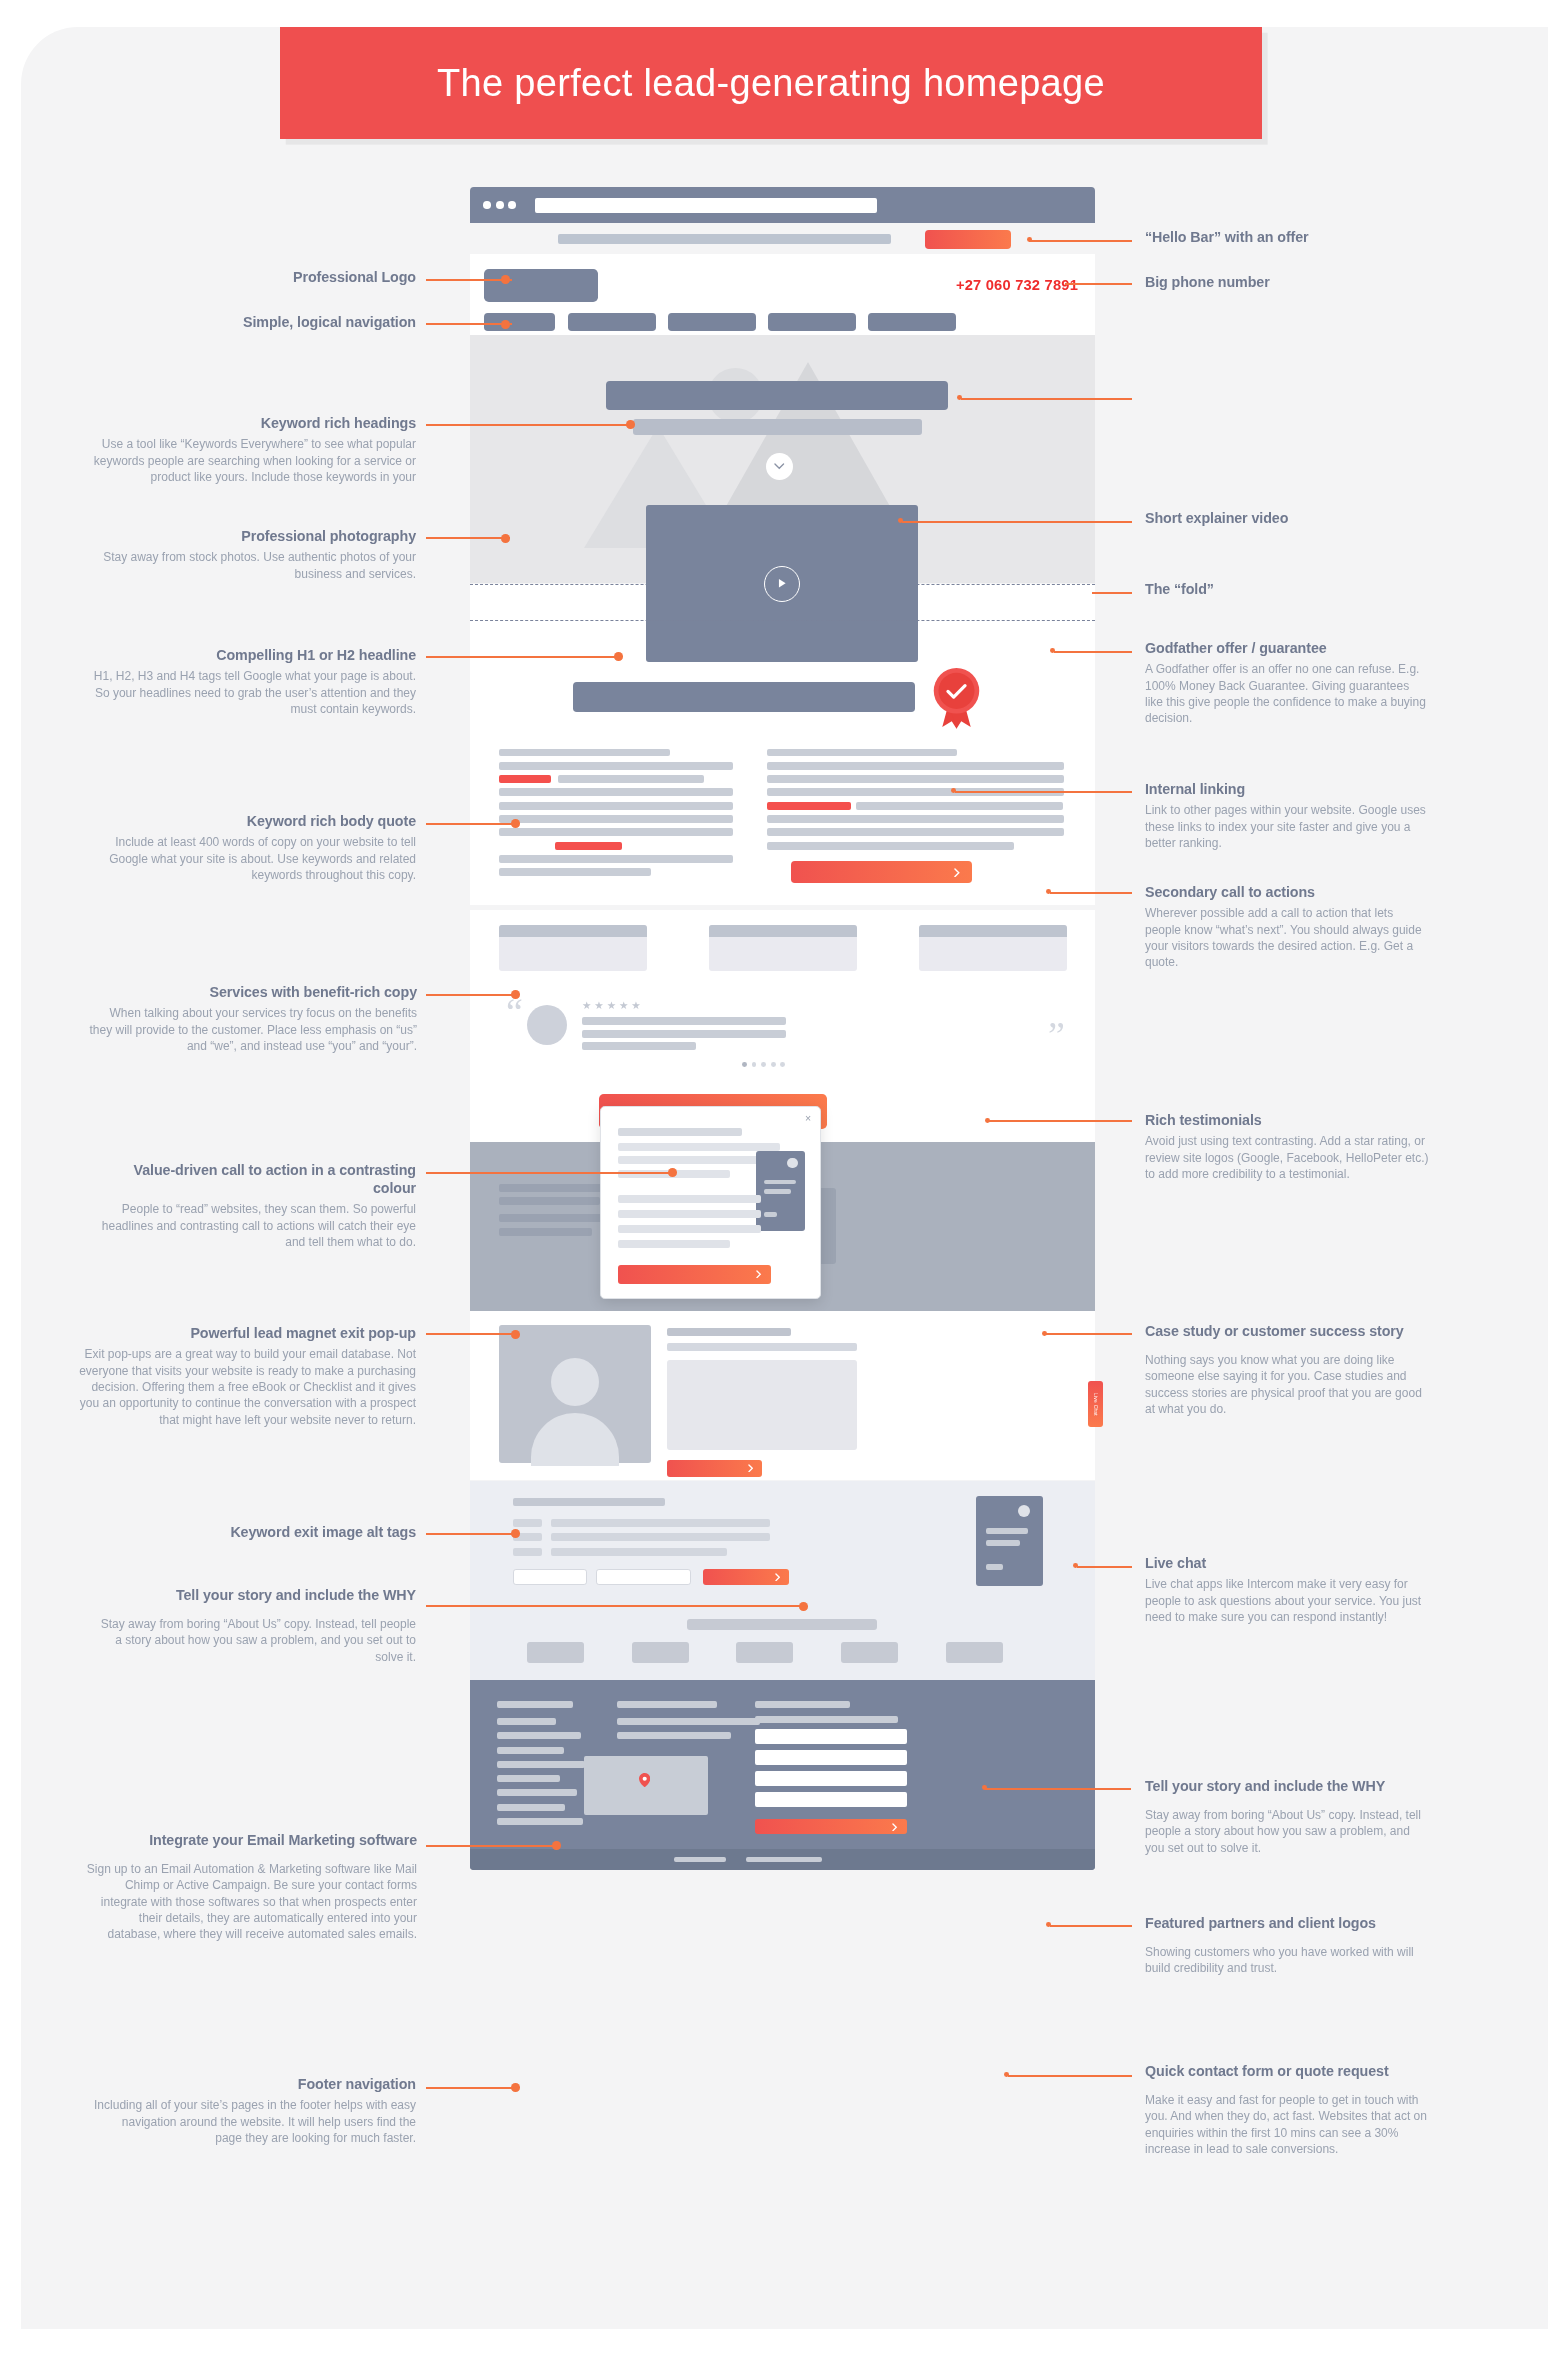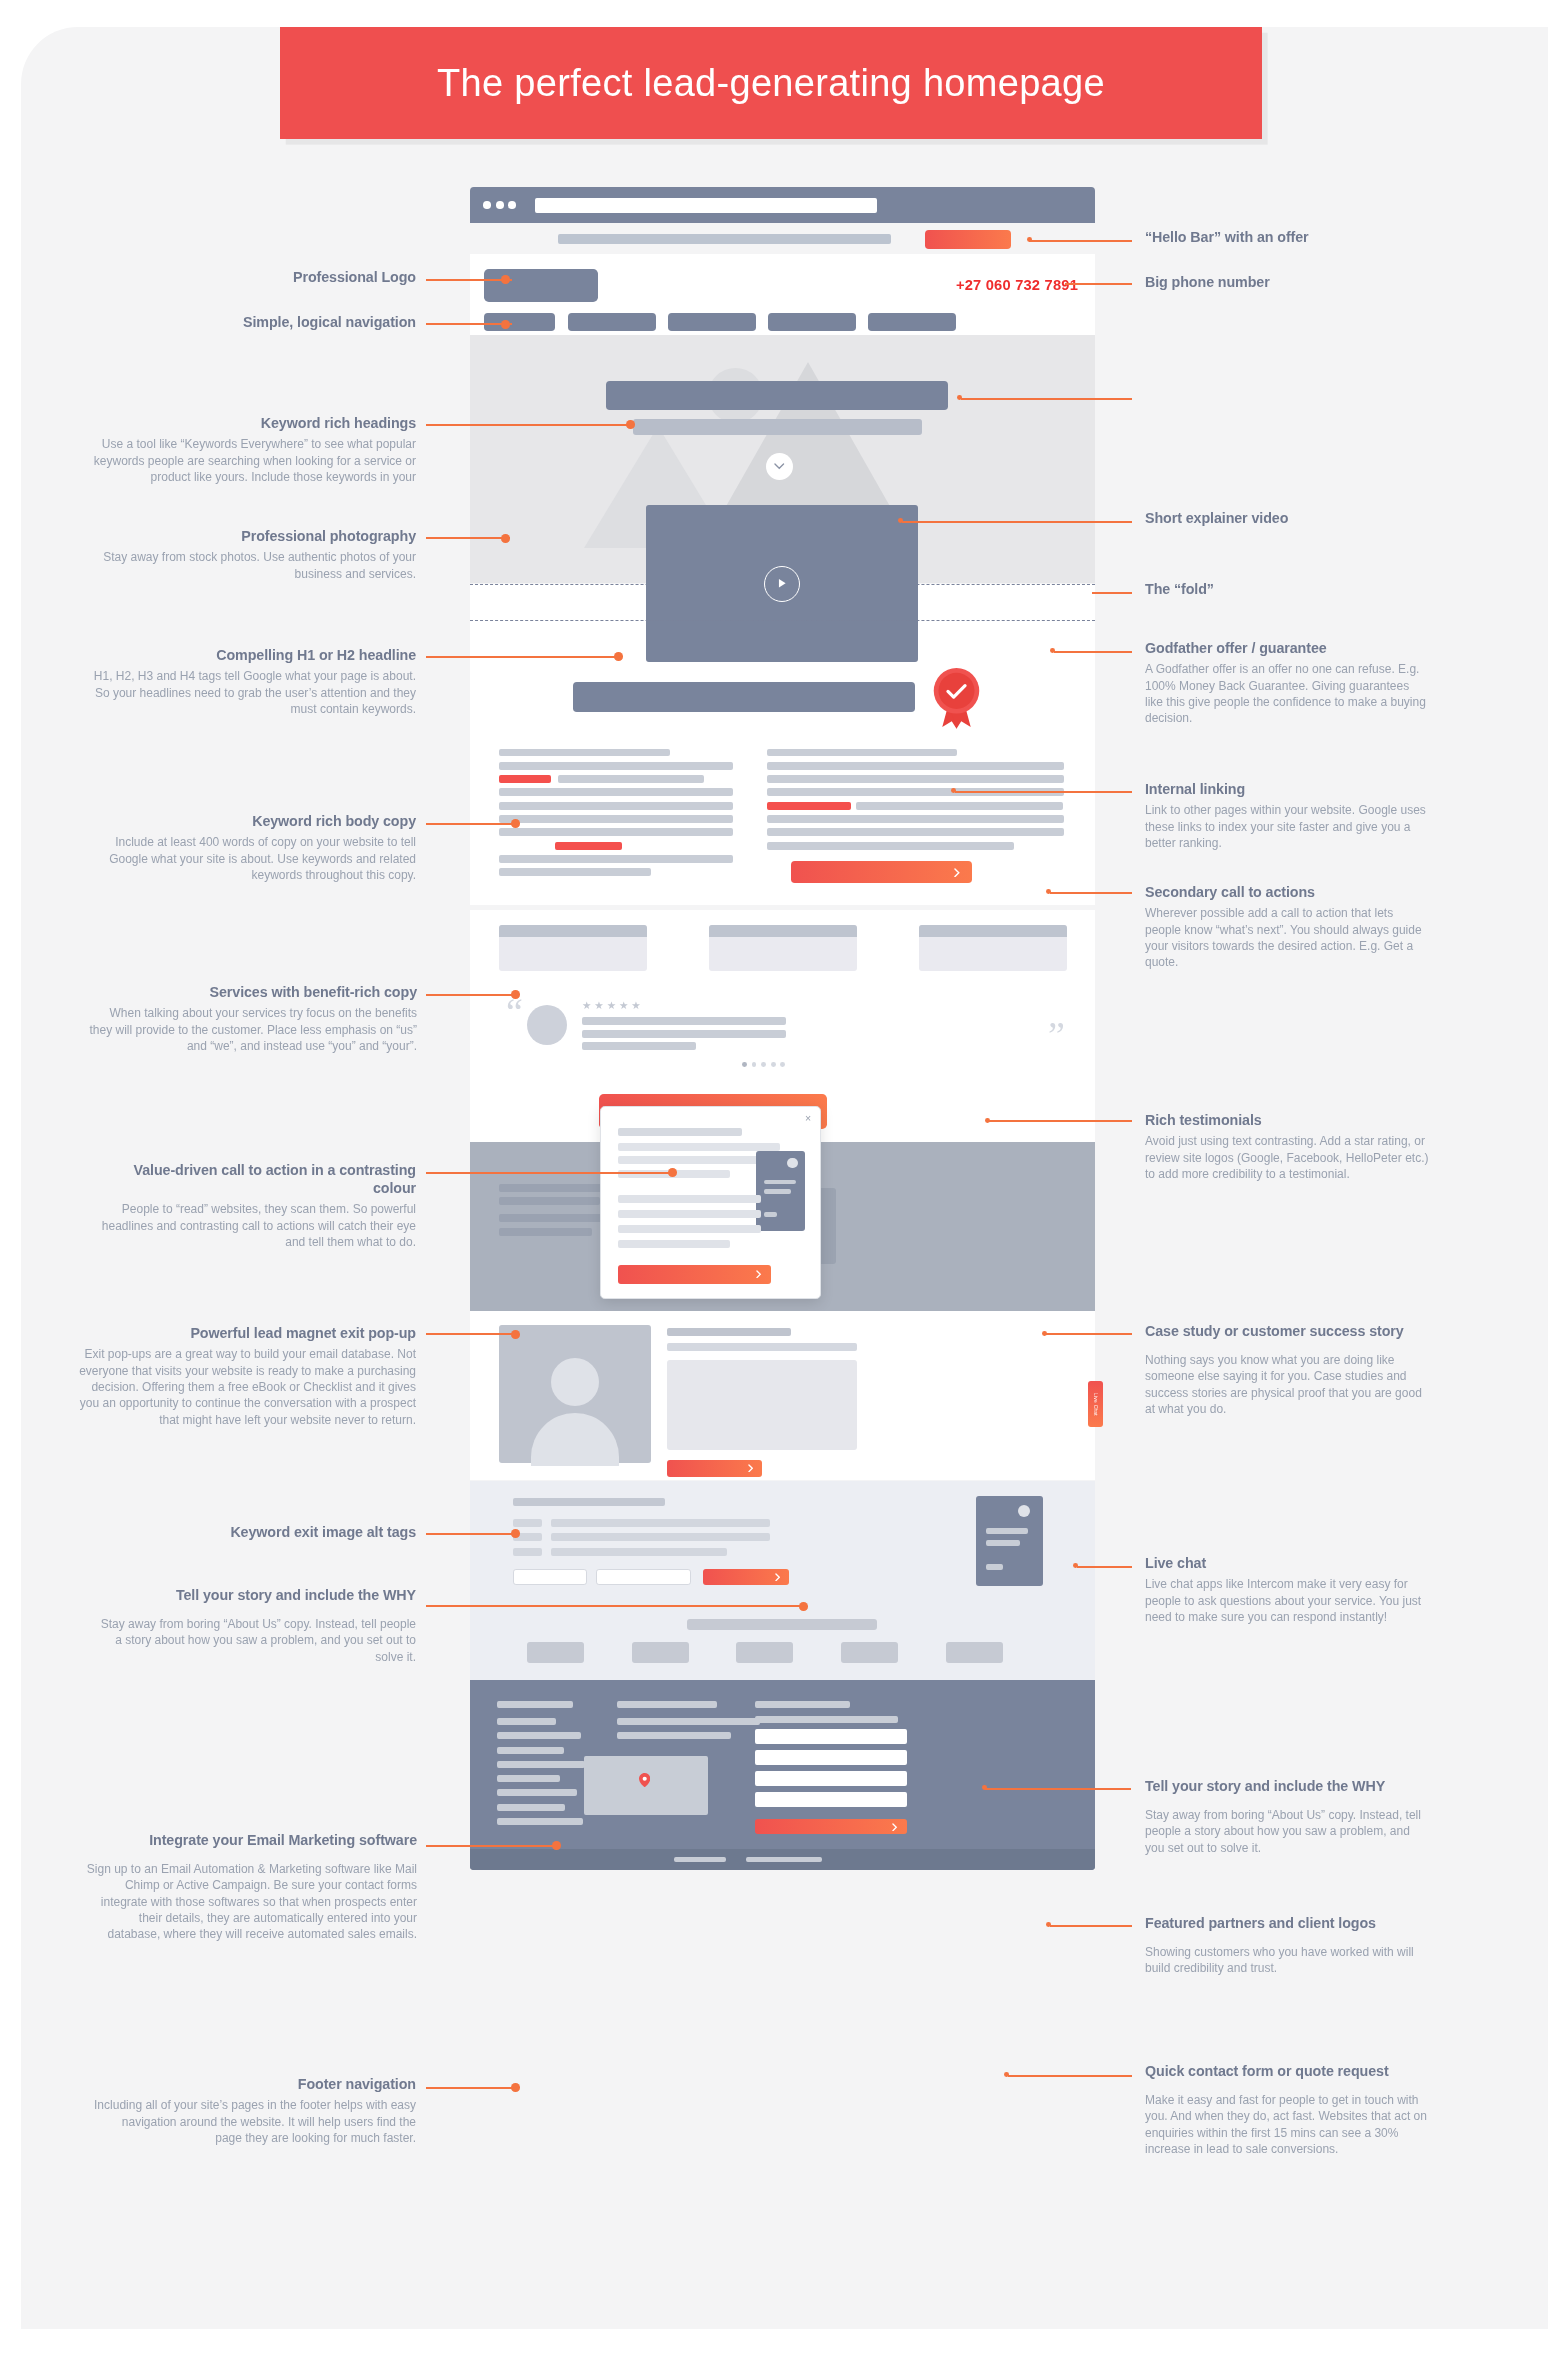--- a/index.html
+++ b/index.html
@@ -615,21 +615,21 @@
     <div class="h">Professional photography</div>
     <div class="p">Stay away from stock photos. Use authentic photos of your business and services.</div>
   </div>
 
   <div class="ann left" style="left:93px; top:646px; width:323px">
     <div class="h">Compelling H1 or H2 headline</div>
     <div class="p">H1, H2, H3 and H4 tags tell Google what your page is about. So your headlines need to grab the user’s attention and they must contain keywords.</div>
   </div>
 
   <div class="ann left" style="left:93px; top:812px; width:323px">
-    <div class="h">Keyword rich body copy</div>
+    <div class="h">Keyword rich body quote</div>
     <div class="p">Include at least 400 words of copy on your website to tell Google what your site is about. Use keywords and related keywords throughout this copy.</div>
   </div>
 
   <div class="ann left" style="left:84px; top:983px; width:333px">
     <div class="h">Services with benefit-rich copy</div>
     <div class="p">When talking about your services try focus on the benefits they will provide to the customer. Place less emphasis on “us” and “we”, and instead use “you” and “your”.</div>
   </div>
 
   <div class="ann left" style="left:93px; top:1161px; width:323px">
     <div class="h">Value-driven call to action in a contrasting colour</div>
@@ -712,17 +712,17 @@
     <div class="p" style="margin-top:11.4px">Stay away from boring “About Us” copy. Instead, tell people a story about how you saw a problem, and you set out to solve it.</div>
   </div>
 
   <div class="ann right" style="left:1145px; top:1914px; width:285px">
     <div class="h">Featured partners and client logos</div>
     <div class="p" style="margin-top:11.4px">Showing customers who you have worked with will build credibility and trust.</div>
   </div>
 
   <div class="ann right" style="left:1145px; top:2062px; width:285px">
     <div class="h">Quick contact form or quote request</div>
-    <div class="p" style="margin-top:11.4px">Make it easy and fast for people to get in touch with you. And when they do, act fast. Websites that act on enquiries within the first 15 mins can see a 30% increase in lead to sale conversions.</div>
+    <div class="p" style="margin-top:11.4px">Make it easy and fast for people to get in touch with you. And when they do, act fast. Websites that act on enquiries within the first 10 mins can see a 30% increase in lead to sale conversions.</div>
   </div>
 
 </div>
 
 
 </body></html>

